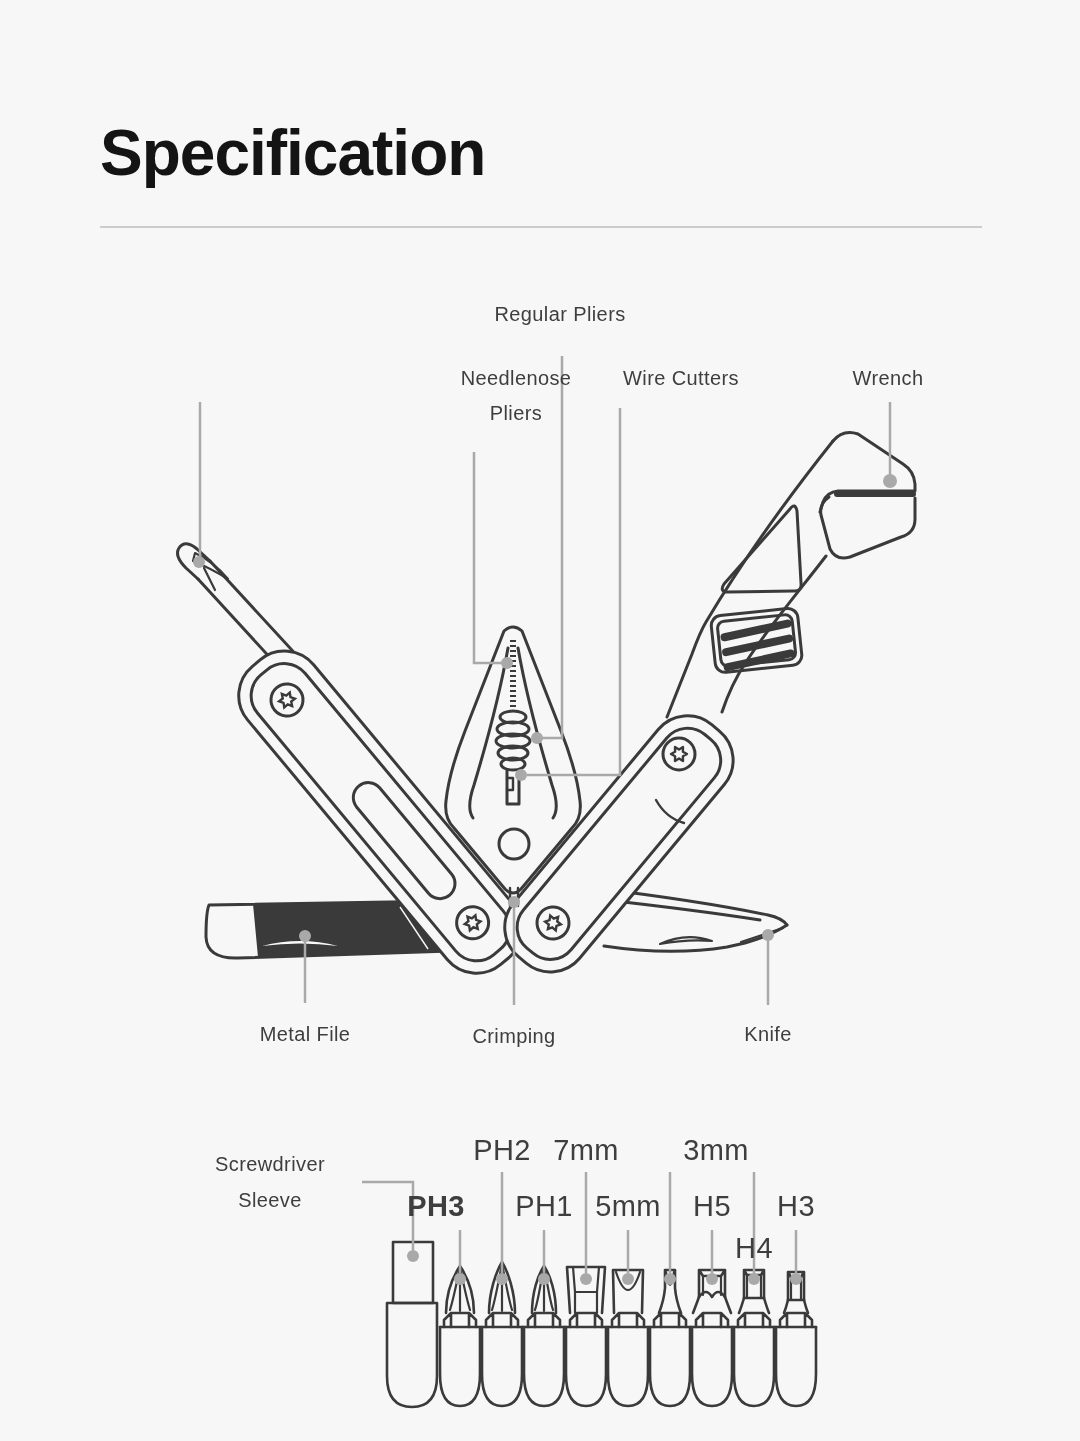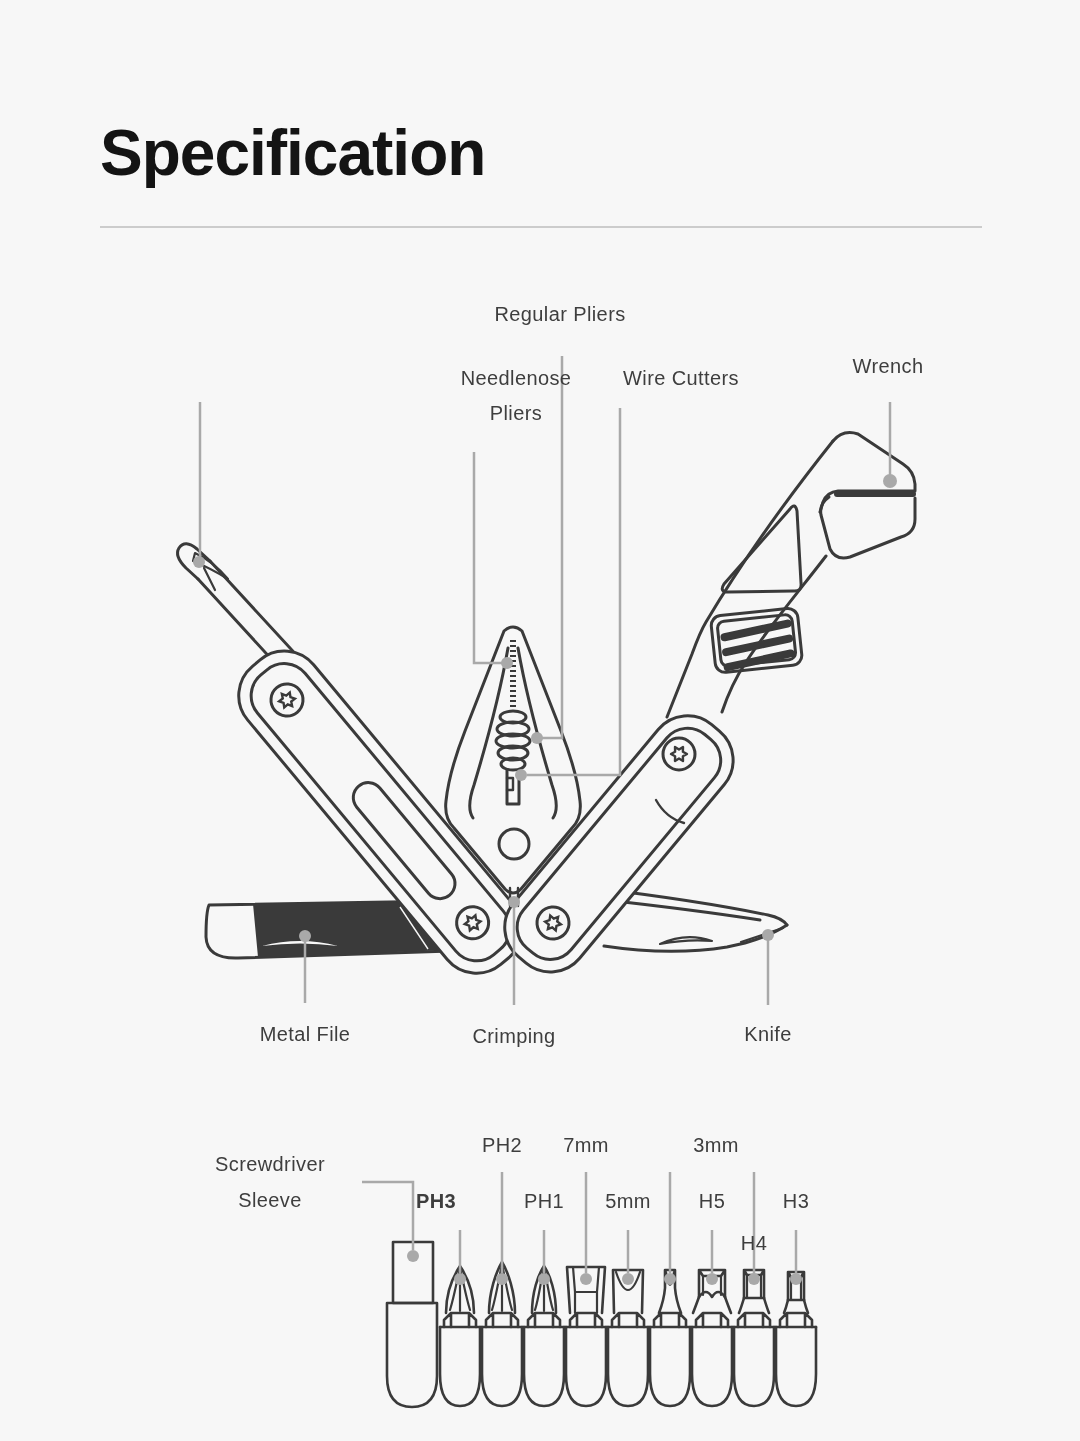--- a/index.html
+++ b/index.html
@@ -4,21 +4,21 @@
 <style>
   html,body{margin:0;padding:0;}
   body{font-family:"Liberation Sans", sans-serif;}
   .page{position:relative;width:1080px;height:1441px;background:#f7f7f7;overflow:hidden;}
   .title{position:absolute;left:100px;top:116px;margin:0;font-size:64px;font-weight:700;
          letter-spacing:-1px;color:#141414;}
   .divider{position:absolute;left:100px;top:226px;width:882px;height:2px;background:#cccccc;}
   .art{position:absolute;left:0;top:0;}
   .lbl{position:absolute;transform:translateX(-50%);font-size:20px;color:#3e3e3e;
        white-space:pre-line;text-align:center;line-height:35px;letter-spacing:.4px;}
-  .bitlbl{position:absolute;transform:translateX(-50%);font-size:20px;color:#3e3e3e;
+  .bitlbl{position:absolute;transform:translateX(-50%);font-size:29px;color:#3e3e3e;
        text-align:right;letter-spacing:.4px;}
   .sleevelbl{line-height:36px;}
 </style>
 </head>
 <body>
 
 <div class="page">
 
   <h1 class="title">Specification</h1>
   <div class="divider"></div>
@@ -212,21 +212,21 @@
         <circle cx="712" cy="1279" r="6" fill="#a9a9a9" stroke="none"></circle>
       <path d="M796,1230 L796,1273"></path>                        
         <circle cx="796" cy="1279" r="6" fill="#a9a9a9" stroke="none"></circle>
     </g>
   </svg>
 
   <div class="lbl" style="left:560px;top:297px;">Regular Pliers</div>
   <div class="lbl" style="left:476px;top:361px;margin-left:40px;">Needlenose
 Pliers</div>
   <div class="lbl" style="left:681px;top:361px;">Wire Cutters</div>
-  <div class="lbl" style="left:888px;top:349px;">Wrench</div>
+  <div class="lbl" style="left:888px;top:361px;">Wrench</div>
   <div class="lbl" style="left:305px;top:1017px;">Metal File</div>
   <div class="lbl" style="left:514px;top:1019px;">Crimping</div>
   <div class="lbl" style="left:768px;top:1017px;">Knife</div>
 
   <div class="lbl sleevelbl" style="left:270px;top:1146px;">Screwdriver
 Sleeve</div>
 
   <div class="bitlbl" style="left:502px;top:1134px;">PH2</div>
   <div class="bitlbl" style="left:586px;top:1134px;">7mm</div>
   <div class="bitlbl" style="left:670px;top:1134px;margin-left:46px;">3mm</div>

